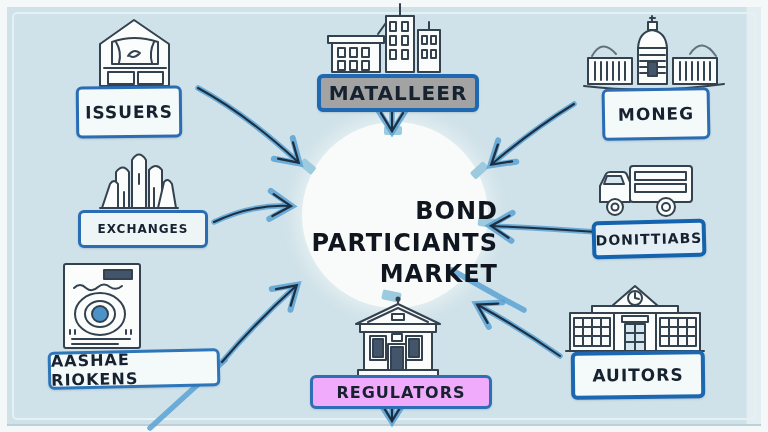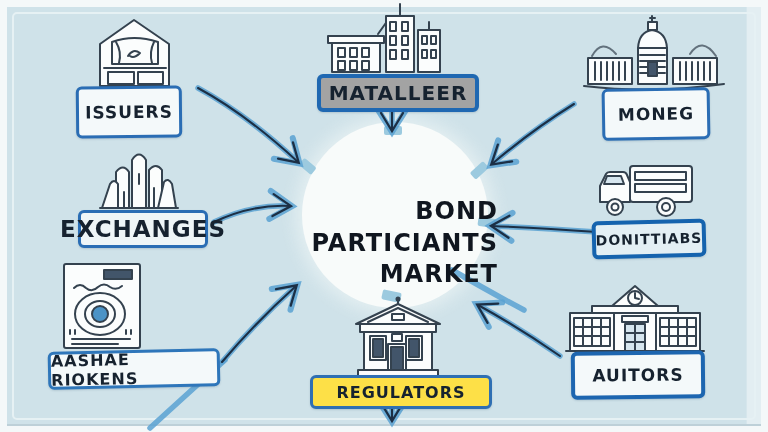--- a/index.html
+++ b/index.html
@@ -36,24 +36,24 @@
   .icon .fb{fill:#4b93c6;}
 
   .lb{
     position:absolute;z-index:5;display:flex;align-items:center;justify-content:center;
     background:#f4f9fa;border:3px solid #2a6db4;border-radius:6px;
     font-weight:bold;color:#16222f;letter-spacing:1px;box-shadow:0 1px 2px rgba(40,70,100,.18);
   }
   .lb-issuers{left:76px;top:86px;width:100px;height:46px;font-size:17px;transform:rotate(-.6deg);}
   .lb-matalleer{left:317px;top:74px;width:154px;height:30px;font-size:20px;border-width:4px;background:#a3a3a3;border-color:#1f68b2;}
   .lb-moneg{left:602px;top:88px;width:102px;height:46px;font-size:17px;transform:rotate(-1deg);}
-  .lb-exchanges{left:78px;top:210px;width:124px;height:32px;font-size:23px;background:#eef5f7;}
+  .lb-exchanges{left:78px;top:210px;width:124px;height:32px;font-size:12px;background:#eef5f7;}
   .lb-donittiabs{left:592px;top:220px;width:106px;height:30px;font-size:14px;border-width:4px;border-color:#1563ae;background:#e3eff4;transform:rotate(-1.5deg);}
   .lb-aashae{left:48px;top:350px;width:166px;height:32px;font-size:16px;border-color:#2e76ba;transform:rotate(-1.2deg);}
-  .lb-regulators{left:310px;top:375px;width:176px;height:28px;font-size:16px;background:#fde047;border-color:#2f6fb3;text-align:center;}
+  .lb-regulators{left:310px;top:375px;width:176px;height:28px;font-size:16px;background:#f0abfc;border-color:#2f6fb3;text-align:center;}
   .lb-auitors{left:571px;top:351px;width:126px;height:40px;font-size:17px;border-width:4px;border-color:#1d66b0;transform:rotate(-.6deg);}
 </style>
 </head>
 <body>
 
 <div class="stage">
   <div class="canvas"></div>
   <div class="right-strip"></div>
   <div class="bottom-line"></div>
   <div class="inner-frame"></div>

